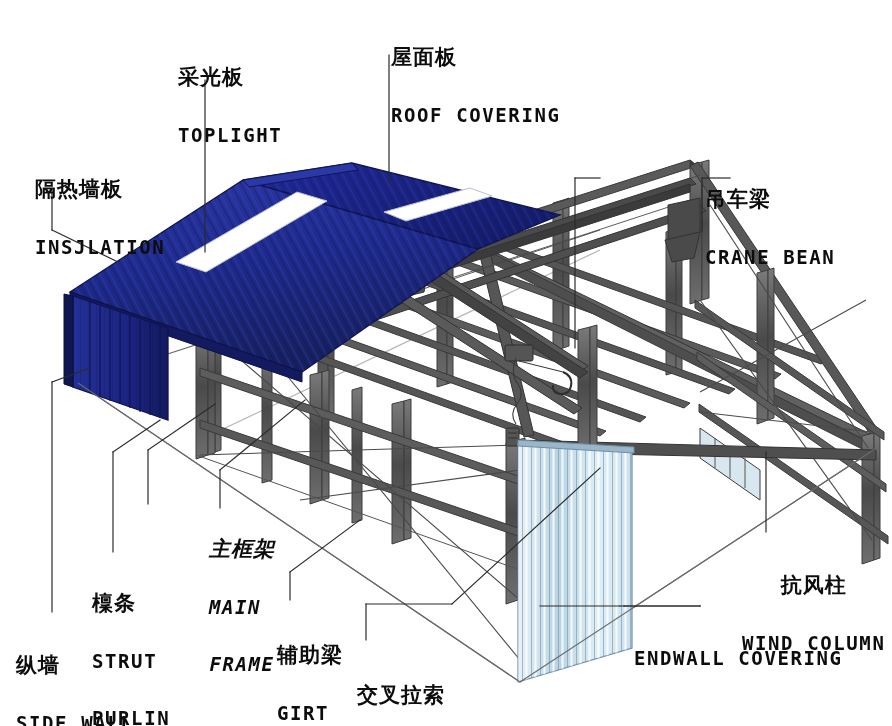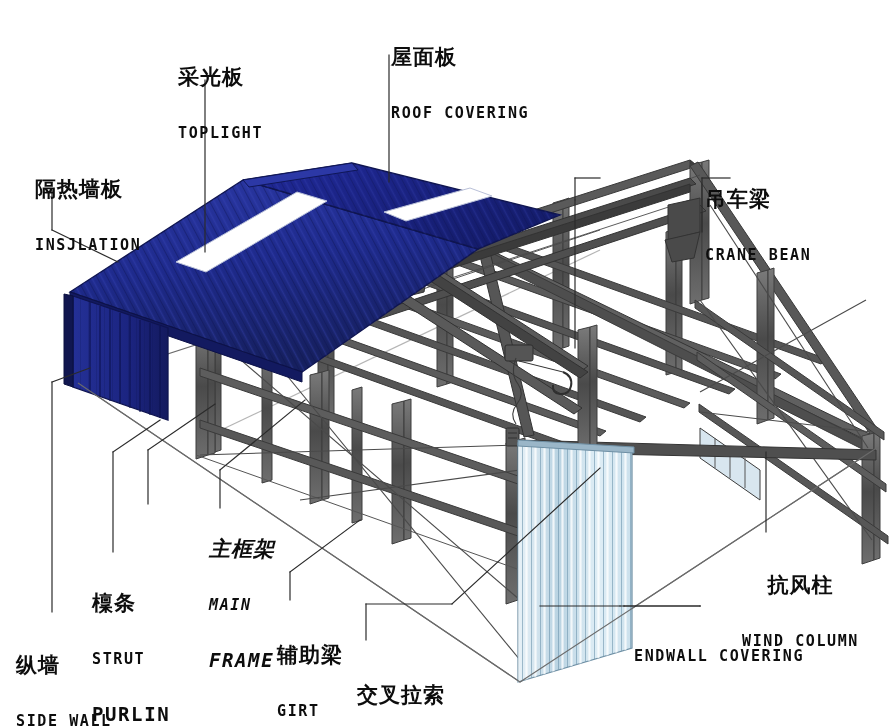--- a/index.html
+++ b/index.html
@@ -30,32 +30,33 @@
     user-select: none;
   }
   .cn {
     font-size: 21px;
     font-weight: 700;
     letter-spacing: 1px;
     font-family: "DejaVu Sans", "Liberation Sans", sans-serif;
     color: #0d0d0d;
   }
   .en {
-    font-size: 15px;
+    font-size: 19px;
     font-weight: 600;
     letter-spacing: 1.6px;
     font-family: "DejaVu Sans Mono", "Liberation Mono", monospace;
     color: #0d0d0d;
   }
   .en2 {
     font-size: 19px;
     font-weight: 600;
     letter-spacing: 1.6px;
     font-family: "DejaVu Sans Mono", "Liberation Mono", monospace;
     color: #0d0d0d;
+    text-align: center;
   }
 </style>
 </head>
 <body>
 
 <div id="root">
 
   <svg id="diagram-svg" viewBox="0 0 892 726">
     <defs>
       <linearGradient id="blueRoof" x1="0" y1="0" x2="0.3" y2="1">

